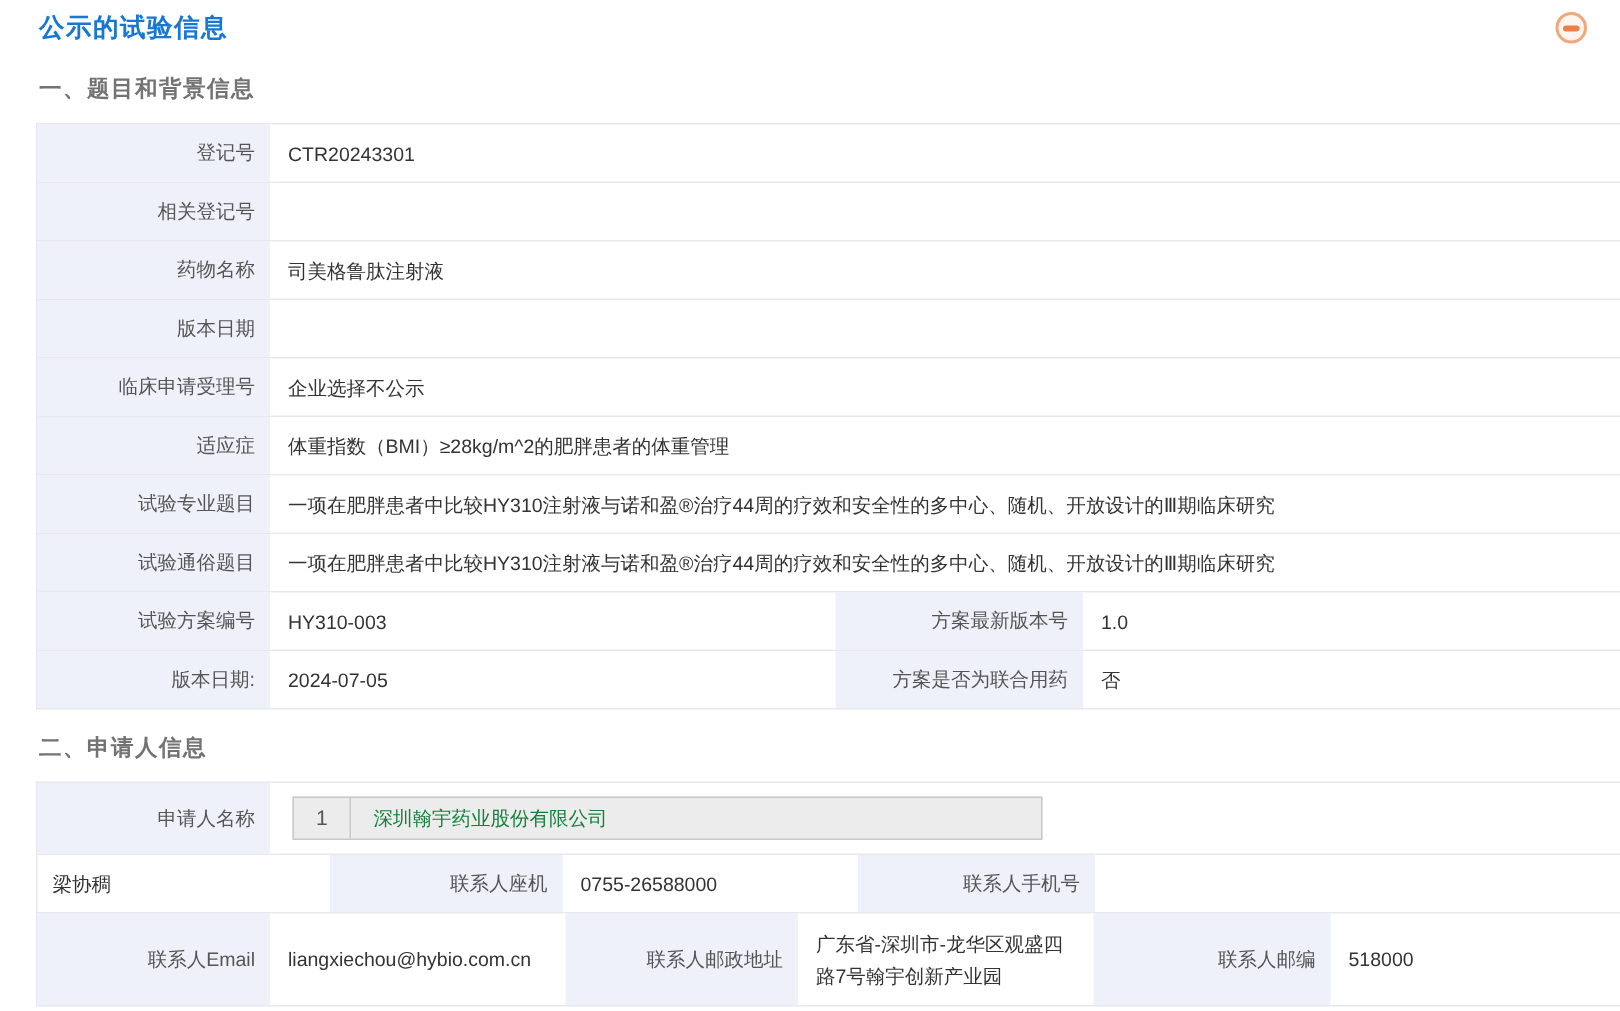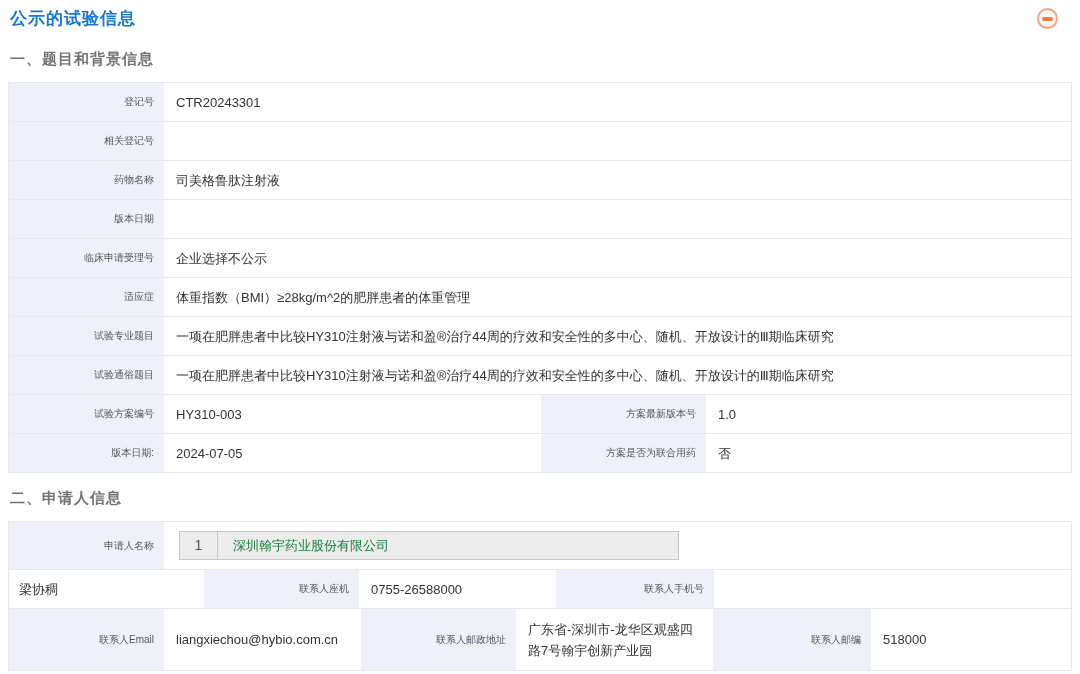--- a/index.html
+++ b/index.html
@@ -3,21 +3,21 @@
 <meta charset="utf-8">
 <style>
   * { margin:0; padding:0; box-sizing:border-box; }
   html,body { width:1080px; height:674px; background:#ffffff; }
   body {
     font-family:"Liberation Sans","DejaVu Sans",sans-serif;
     color:#333;
     position:relative;
     overflow:hidden;
   }
-  .page { padding:6px 8px 0 8px; }
+  .page { padding:6px 8px 0 24px; }
 
   
   .page-header { position:relative; height:28px; }
   .page-title {
     font-size:17px; font-weight:bold; color:#1678d3;
     letter-spacing:1px; padding-left:2px; line-height:26px;
   }
   .collapse-btn {
     position:absolute; top:2px; right:14px;
     width:21px; height:21px; border-radius:50%;
@@ -30,21 +30,21 @@
   
   .section-heading {
     font-size:15px; font-weight:bold; color:#737373;
     margin:16px 0 13px 2px; letter-spacing:1px;
   }
 
   
   .tbl { border:1px solid #e6e8ee; border-bottom:none; width:1064px; }
   .row { display:flex; border-bottom:1px solid #e6e8ee; min-height:39px; align-items:stretch; }
   .lbl {
-    background:#eef1f9; color:#555; font-size:10px;
+    background:#eef1f9; color:#555; font-size:13px;
     display:flex; align-items:center; justify-content:flex-end;
     text-align:right; padding:4px 10px 4px 4px;
     border-right:2px solid #ffffff;
     flex-shrink:0;
   }
   .val {
     font-size:13px; color:#333;
     display:flex; align-items:center;
     padding:4px 8px 4px 10px; line-height:21px;
     border-right:2px solid #ffffff;

